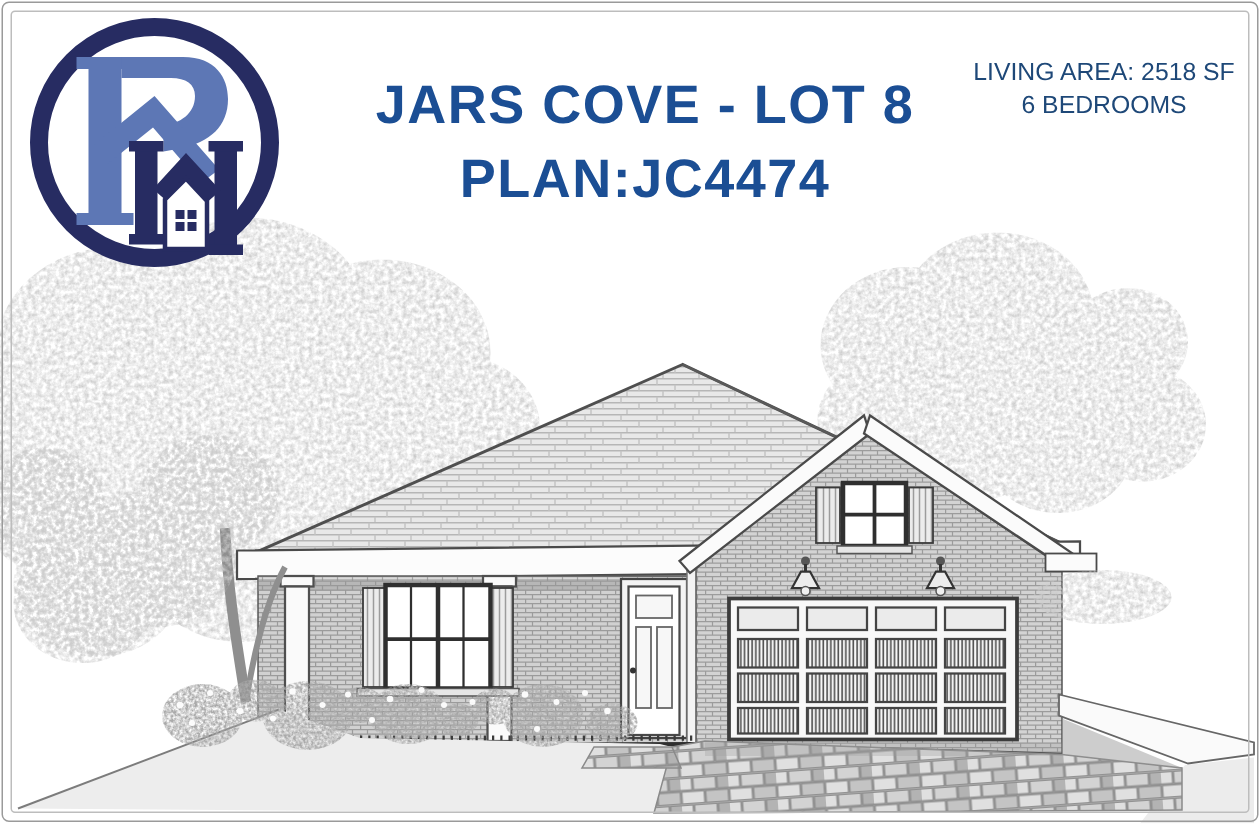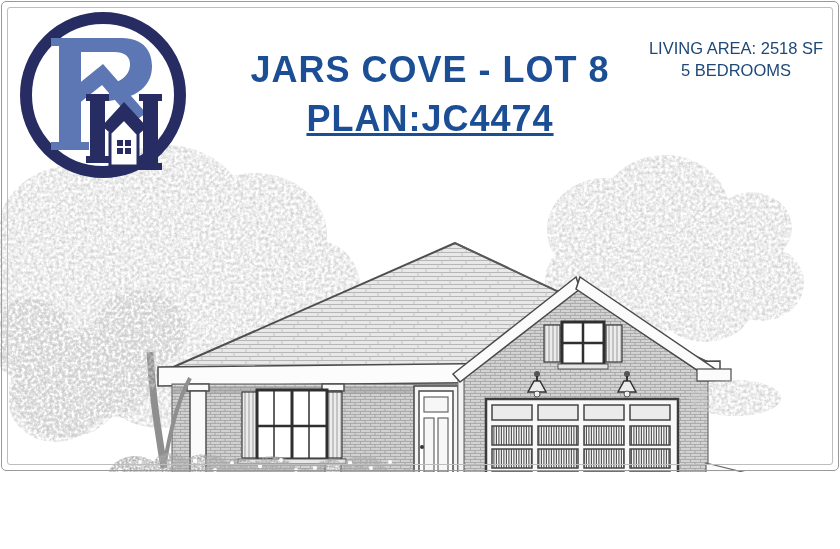--- a/index.html
+++ b/index.html
@@ -1,28 +1,28 @@
 <!DOCTYPE html>
 <html style="--title_blue: #1b4e94; --spec_blue: #1e4878; --logo_navy: #272c62; --logo_blue: #5d77b5; --line_art: #4a4a4a; --brick_gray: #dadada; --ground_gray: #ededed;"><head>
 <meta charset="utf-8">
 <style>
   html,body{margin:0;padding:0;background:#ffffff;}
-  .canvas{position:relative;width:840px;height:472px;background:#ffffff;overflow:hidden;
+  .canvas{position:relative;width:840px;height:549px;background:#ffffff;overflow:hidden;
           font-family:"Liberation Sans",sans-serif;}
   .frame-outer{position:absolute;inset:1px;border:1px solid #9a9a9a;border-radius:5px;pointer-events:none;z-index:9;}
   .frame-inner{position:absolute;inset:7px;border:1px solid #bdbdbd;border-radius:3px;pointer-events:none;z-index:9;}
   .art{position:absolute;left:0;top:0;z-index:1;}
   .logo{position:absolute;left:6px;top:0px;width:190px;height:190px;z-index:3;}
   .logo .navy{fill:var(--logo_navy,#272c62);}
   .logo .ringc{fill:none;stroke:var(--logo_navy,#272c62);stroke-width:12;}
   .logo .blue{fill:var(--logo_blue,#5d77b5);}
   .title-block{position:absolute;left:218px;top:52px;width:424px;text-align:center;z-index:3;
                color:var(--title_blue,#1b4e94);font-weight:bold;}
   .title-line1{font-size:36px;letter-spacing:1px;line-height:1;}
-  .title-line2{font-size:36px;letter-spacing:1px;line-height:1;margin-top:13px;text-decoration:underline;}
+  .title-line2{font-size:36px;letter-spacing:1px;line-height:1;margin-top:13px;}
   .spec-block{position:absolute;left:638px;top:37px;width:196px;text-align:center;z-index:3;
               color:var(--spec_blue,#1e4878);font-size:16.5px;line-height:22.4px;font-weight:400;}
 </style>
 </head>
 <body>
 
 <div class="canvas">
 
   <svg class="art" width="840" height="549" viewBox="0 0 840 549">
     <defs>
@@ -283,18 +283,18 @@
     </g>
   </svg>
 
   <div class="title-block">
     <div class="title-line1">JARS COVE - LOT 8</div>
     <div class="title-line2">PLAN:JC4474</div>
   </div>
 
   <div class="spec-block">
     <div>LIVING AREA: 2518 SF</div>
-    <div>5 BEDROOMS</div>
+    <div>6 BEDROOMS</div>
   </div>
 
   <div class="frame-outer"></div>
   <div class="frame-inner"></div>
 </div>
 
 </body></html>

